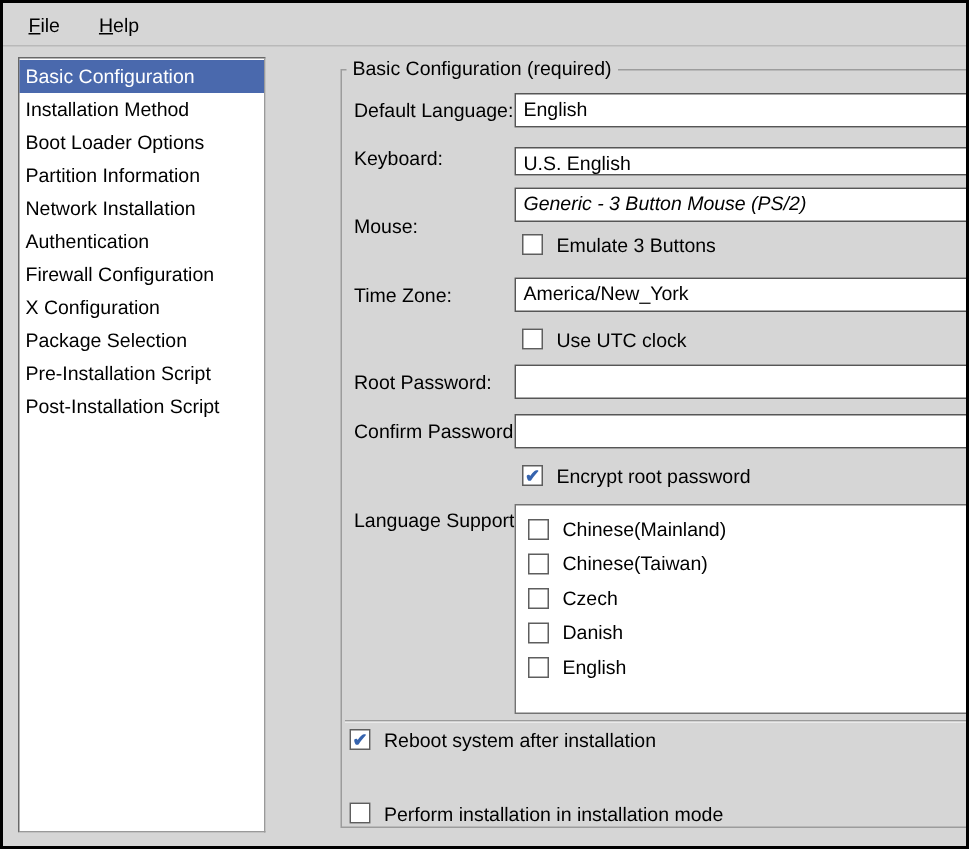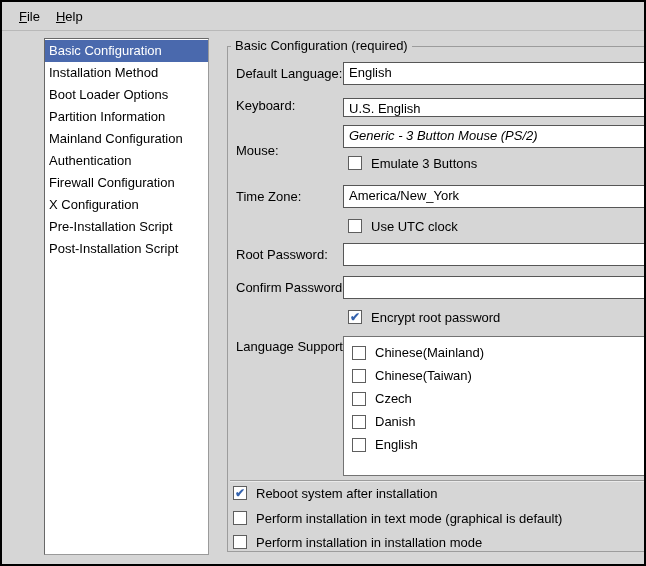--- a/index.html
+++ b/index.html
@@ -10,33 +10,32 @@
     background:#fff;
   }
   .window {
     position:relative; width:646px; height:566px;
     background:#d6d6d6; border:2px solid #000;
     overflow:hidden;
   }
   
   .menubar {
     position:absolute; left:0; top:0; right:0; height:29px;
-    display:flex; align-items:center; padding-left:9px; 
+    display:flex; align-items:center; padding-left:9px; gap:10px;
     border-bottom:1px solid #b9b9b9;
   }
   .menu-item { padding:3px 8px; cursor:default; display:inline-block; }
   .menu-item::first-letter { text-decoration:underline; }
   
   .sidebar {
     position:absolute; left:10px; top:36px; width:165px; height:517px;
     background:#fff;
     border:1px solid #686868;
     border-right-color:#9a9a9a; border-bottom-color:#9a9a9a;
     padding-top:1px;
-    margin-left:32px;
   }
   .side-item { height:22px; line-height:22px; padding-left:4px; white-space:nowrap; overflow:hidden; }
   .side-item.selected { background:var(--selection); color:#fff; }
   
   .groupbox {
     position:absolute; left:181px; top:44px; width:456px; height:506px;
     border:1px solid #9c9c9c;
     margin-left:44px;
   }
   .group-title {
@@ -115,24 +114,25 @@
   <div class="menubar">
     <span class="menu-item">File</span>
     <span class="menu-item">Help</span>
   </div>
 
   <div class="sidebar">
     <div class="side-item selected">Basic Configuration</div>
     <div class="side-item">Installation Method</div>
     <div class="side-item">Boot Loader Options</div>
     <div class="side-item">Partition Information</div>
-    <div class="side-item">Mainland Configuration</div>
+    <div class="side-item">Network Installation</div>
     <div class="side-item">Authentication</div>
     <div class="side-item">Firewall Configuration</div>
     <div class="side-item">X Configuration</div>
+    <div class="side-item">Package Selection</div>
     <div class="side-item">Pre-Installation Script</div>
     <div class="side-item">Post-Installation Script</div>
   </div>
 
   <div class="groupbox">
     <span class="group-title">Basic Configuration (required)</span>
 
     <span class="flabel" style="top:19px;">Default Language:</span>
     <div class="ctrl combo" style="top:15px;">
       <span class="combo-text">English</span>
@@ -228,23 +228,19 @@
           </span>
       </div>
     </div>
 
     <div class="hsep"></div>
 
     <div class="cbrow opt-1">
       <span class="cb checked">✔</span>
       <span>Reboot system after installation</span>
     </div>
-    <div class="cbrow opt-2">
-      <span class="cb"></span>
-      <span>Perform installation in text mode (graphical is default)</span>
-    </div>
     <div class="cbrow opt-3">
       <span class="cb"></span>
       <span>Perform installation in installation mode</span>
     </div>
   </div>
 
 </div>
 
 </body></html>

